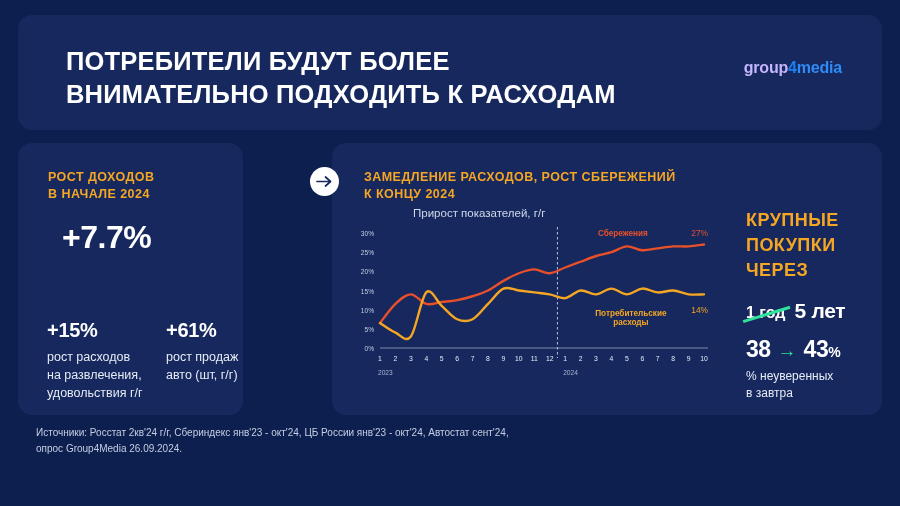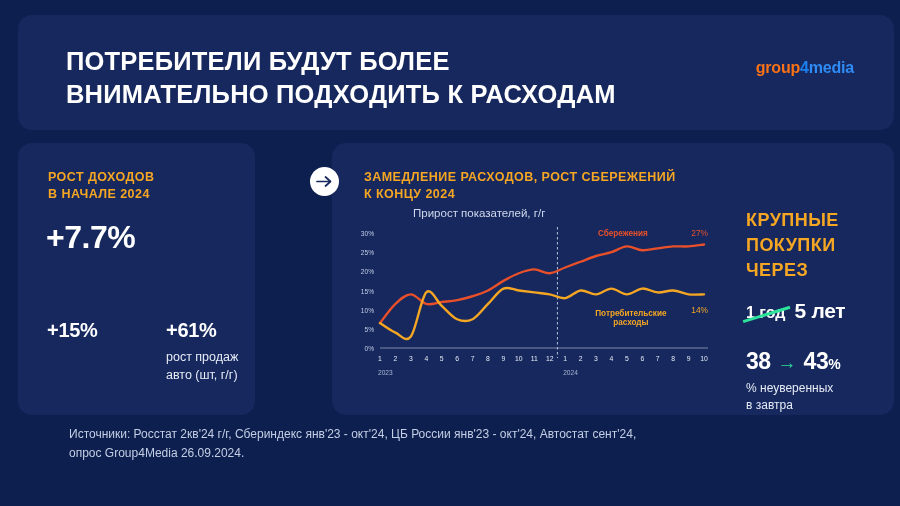--- a/index.html
+++ b/index.html
@@ -7,52 +7,51 @@
     width:900px;height:506px;
     background:#0d1f4e;
     font-family:"Liberation Sans", sans-serif;
     overflow:hidden;
     position:relative;
   }
   .panel{
     position:absolute;
     background:#16285e;
     border-radius:14px;
-    padding-left:12px;
   }
   
   #header-panel{left:18px;top:15px;width:864px;height:115px;}
   #page-title{
     position:absolute;left:48px;top:30px;
     font-size:25.5px;line-height:1.30;
     font-weight:bold;color:#ffffff;
     letter-spacing:.2px;
     white-space:pre-line;
     margin:0;
   }
   #brand-logo{
     position:absolute;right:40px;top:44px;
     font-size:16px;font-weight:bold;letter-spacing:-.2px;
   }
-  #brand-logo .lg-group{color:#f97316;margin-left:20px;}
+  #brand-logo .lg-group{color:#c4b5fd;margin-left:20px;}
   #brand-logo .lg-four{color:#1b7ff0;}
   #brand-logo .lg-media{color:#2f8bf5;margin-top:12px;}
 
   
   #income-panel{left:18px;top:143px;width:225px;height:272px;}
   .panel-heading{
     position:absolute;
     color:#f5a623;font-weight:bold;
     font-size:12.5px;line-height:1.35;
     letter-spacing:.45px;
     white-space:pre-line;
   }
   #income-heading{left:30px;top:26px;}
   #income-big{
-    position:absolute;left:28px;top:76px;
+    position:absolute;left:44px;top:76px;
     font-size:32px;font-weight:bold;color:#ffffff;letter-spacing:-.5px;
   }
   #income-sub{
     position:absolute;left:29px;top:117px;
     font-size:13px;line-height:1.45;color:#e6ebf5;
     white-space:pre-line;
   }
   .sub-stat{position:absolute;}
   .sub-stat .sv{
     font-size:20px;font-weight:bold;color:#ffffff;letter-spacing:-.3px;
@@ -100,55 +99,57 @@
   }
   #horizon-old .strike{
     position:absolute;left:-4px;top:50%;width:calc(100% + 9px);height:2.6px;
     background:#2ee39a;transform:rotate(-17deg);
     transform-origin:center;
   }
   #horizon-new{font-size:21px;font-weight:bold;color:#ffffff;letter-spacing:-.3px;}
   #uncertain-row{
     margin-top:13px;display:flex;align-items:baseline;gap:7px;
   }
-  #uncertain-from{font-size:23px;font-weight:bold;color:#ffffff;letter-spacing:-.5px;margin-top:12px;}
+  #uncertain-from{font-size:23px;font-weight:bold;color:#ffffff;letter-spacing:-.5px;}
   #uncertain-arrow{color:#2ee39a;font-size:19px;font-weight:bold;line-height:1;}
   #uncertain-to{font-size:23px;font-weight:bold;color:#ffffff;letter-spacing:-.5px;}
   #uncertain-to .pc{font-size:14px;}
   #uncertain-label{
     margin-top:5px;font-size:12px;line-height:1.4;color:#e6ebf5;
     white-space:pre-line;
   }
 
   
   #sources{
     position:absolute;left:36px;top:425px;width:700px;
-    font-size:12px;line-height:1.55;color:#c3cee4;
-    white-space:pre-line;
-    margin-left:33px;
+    font-size:10px;line-height:1.55;color:#c3cee4;
+    white-space:pre-line;
   }
 </style>
 </head>
 <body>
 
 <div class="panel" id="header-panel">
   <h1 id="page-title">ПОТРЕБИТЕЛИ БУДУТ БОЛЕЕ
 ВНИМАТЕЛЬНО ПОДХОДИТЬ К РАСХОДАМ</h1>
   <div id="brand-logo">
     <span class="lg-group">group</span><span class="lg-four">4</span><span class="lg-media">media</span>
   </div>
 </div>
 
 <div class="panel" id="income-panel">
   <div class="panel-heading" id="income-heading">РОСТ ДОХОДОВ
 В НАЧАЛЕ 2024</div>
   <div id="income-big">+7.7%</div>
 
   <div class="sub-stat" id="sub-stat-ent">
     <span class="sv">+15%</span>
+    <span class="sl">рост расходов
+на развлечения,
+удовольствия г/г</span>
   </div>
   <div class="sub-stat" id="sub-stat-auto">
     <span class="sv">+61%</span>
     <span class="sl">рост продаж
 авто (шт, г/г)</span>
   </div>
 </div>
 
 <div id="flow-arrow">
   <svg width="17" height="13" viewBox="0 0 17 13" aria-hidden="true">

